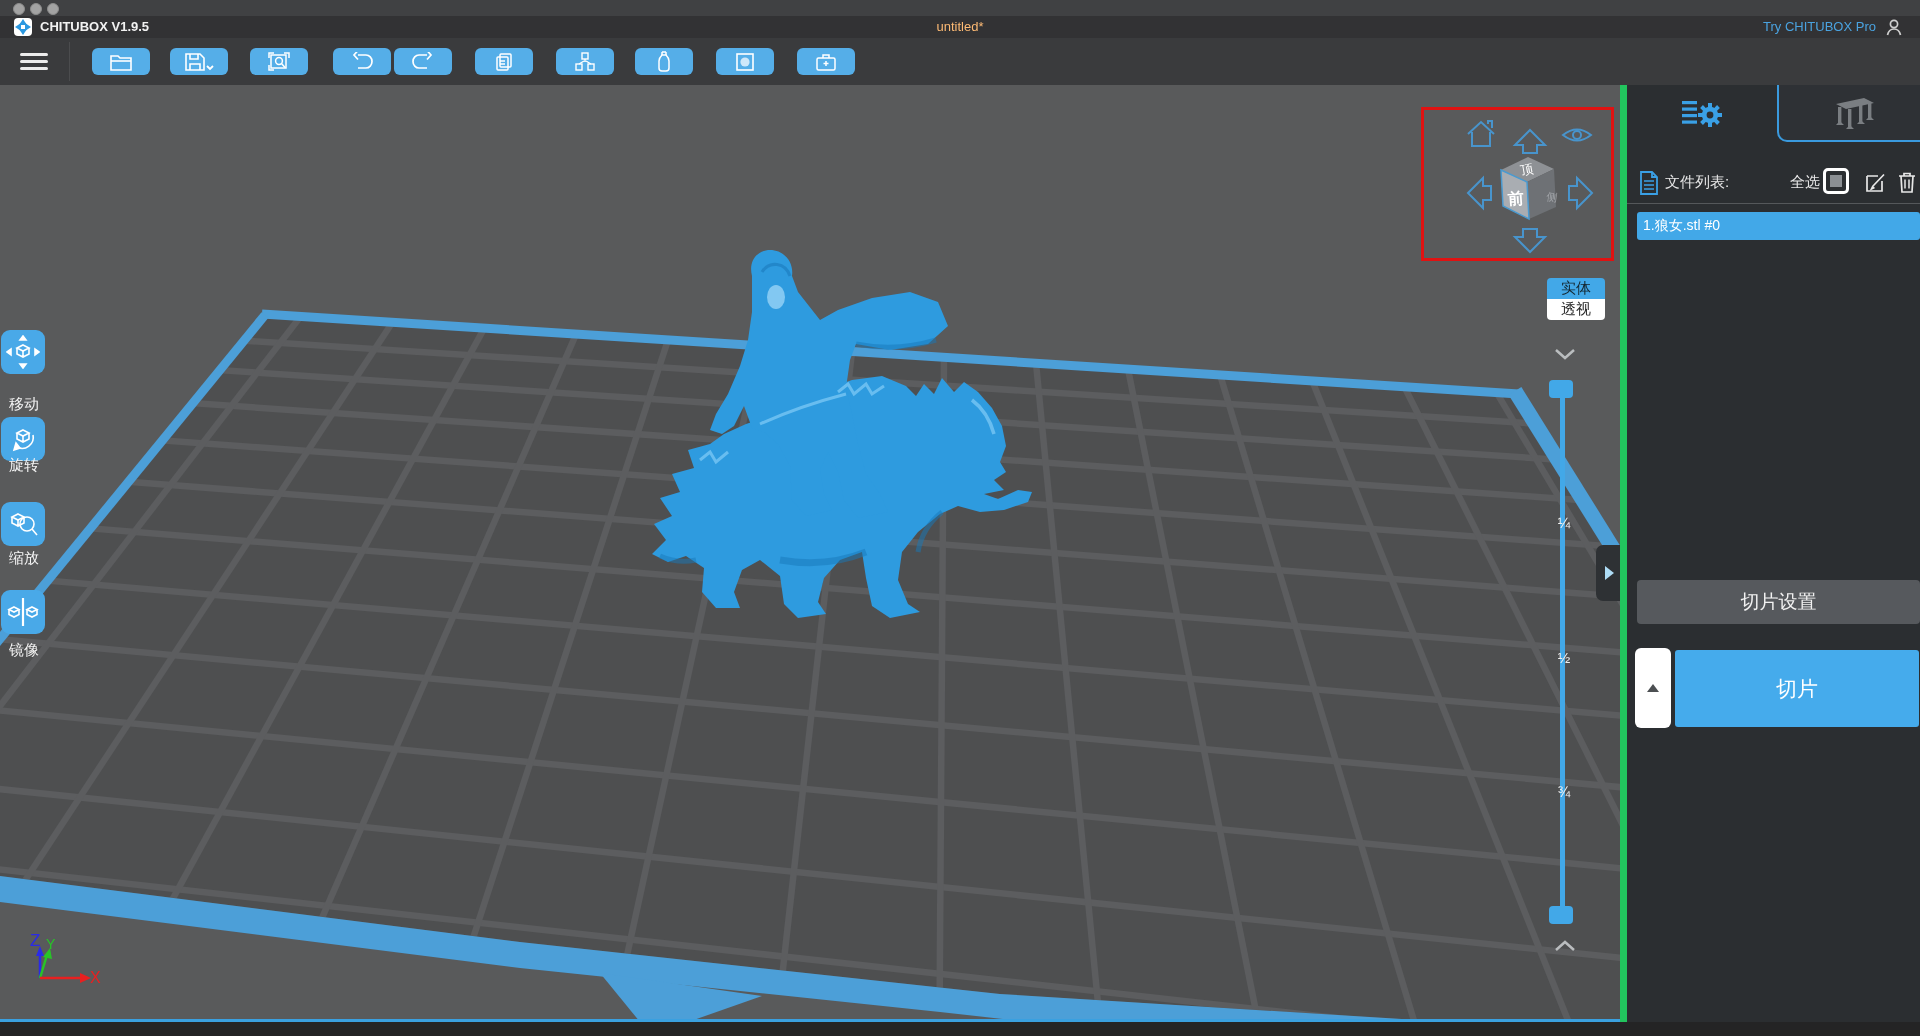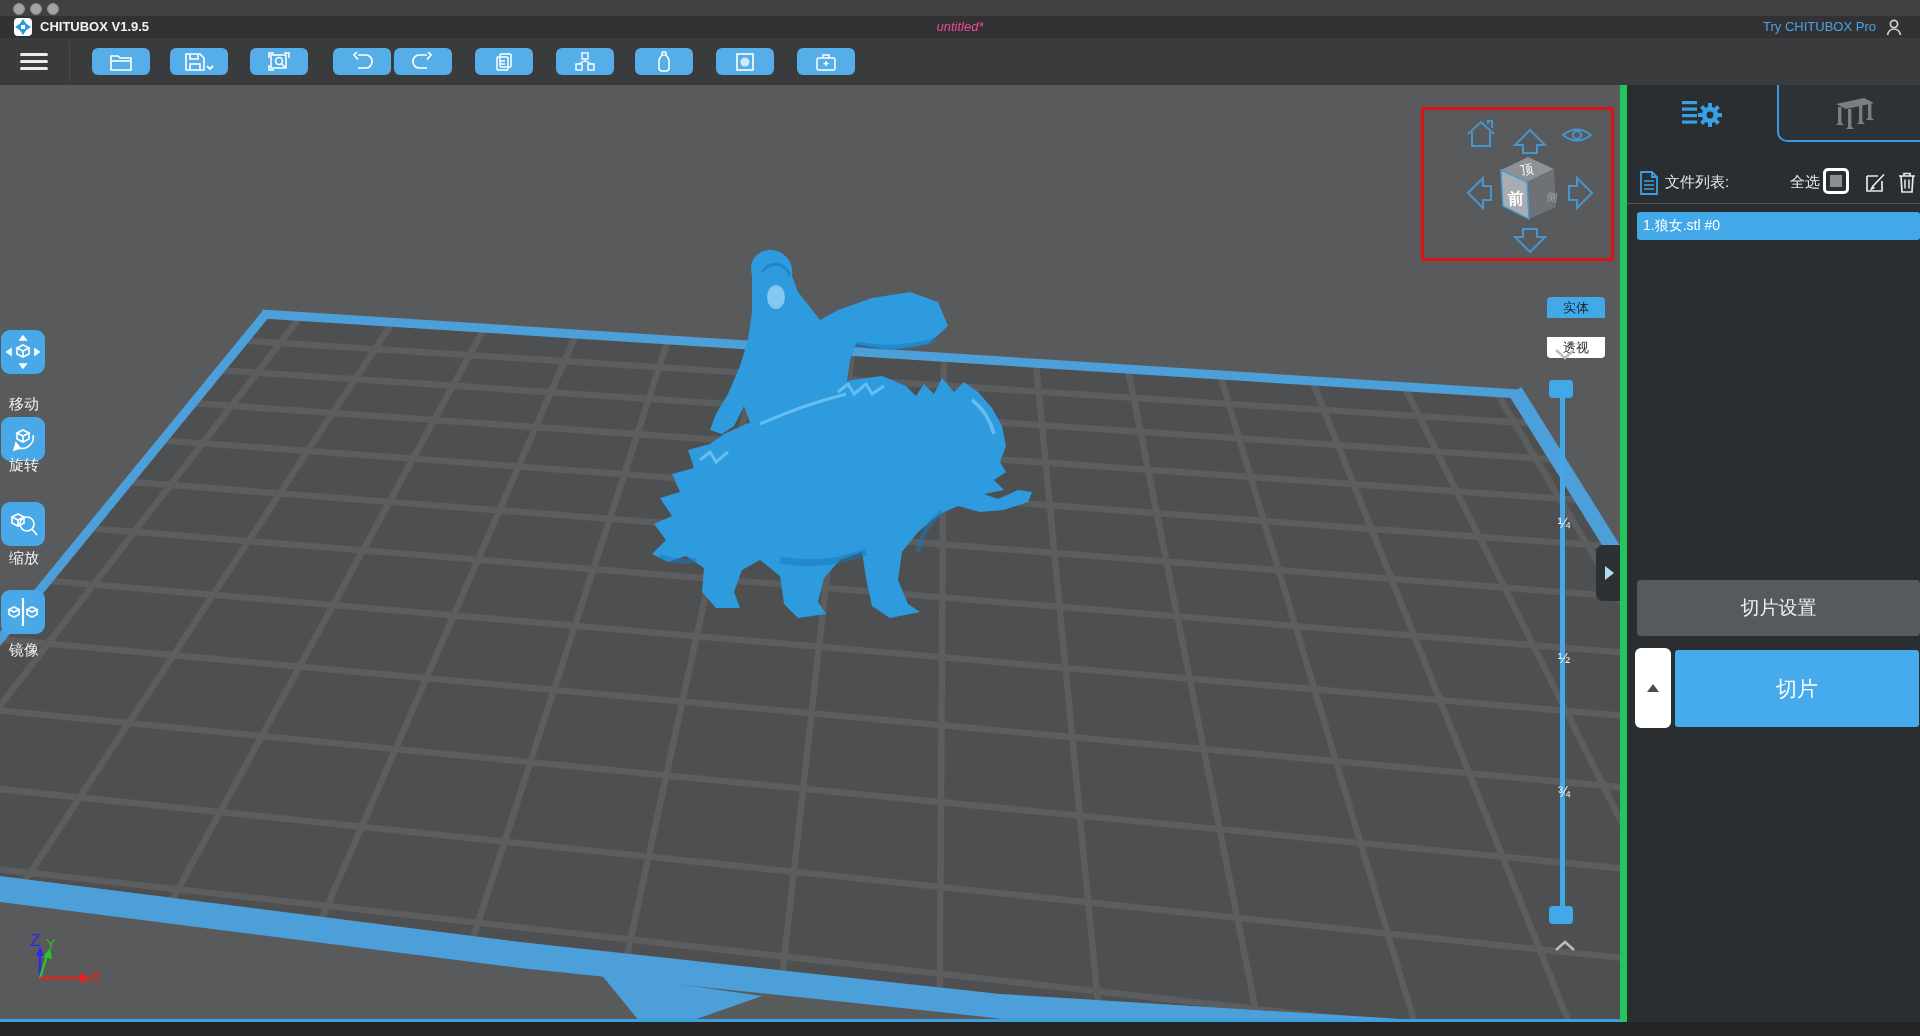--- a/index.html
+++ b/index.html
@@ -6,21 +6,21 @@
   #app{position:relative;width:1920px;height:1036px;overflow:hidden;
        font-family:"Liberation Sans",sans-serif;background:#595a5b;
        -webkit-font-smoothing:antialiased;}
   
   .mac-strip{position:absolute;left:0;top:0;width:1920px;height:16px;background:#404143;}
   .mac-dot{position:absolute;top:3px;width:10px;height:10px;border-radius:50%;
            background:#a3a3a3;border:1px solid #8c8c8c;}
   .titlebar{position:absolute;left:0;top:16px;width:1920px;height:22px;background:#323234;}
   .tb-logo{position:absolute;left:14px;top:2px;width:18px;height:18px;}
   .tb-app{position:absolute;left:40px;top:3px;color:#f2f2f2;font-size:13px;font-weight:bold;}
-  .tb-doc{position:absolute;left:0;right:0;top:3px;text-align:center;color:#ec4899;font-size:13px;font-style:italic;}
+  .tb-doc{position:absolute;left:0;right:0;top:3px;text-align:center;color:#fdba74;font-size:13px;}
   .tb-pro{position:absolute;right:44px;top:3px;color:#4aa3e0;font-size:13px;cursor:pointer;}
   .tb-user{position:absolute;right:16px;top:1px;width:20px;height:20px;}
   
   .toolbar{position:absolute;left:0;top:38px;width:1920px;height:47px;background:#3a3b3d;}
   .hamburger{position:absolute;left:20px;top:11px;width:28px;height:24px;cursor:pointer;}
   .hamburger span{display:block;height:3px;margin:4px 0;background:#ececec;border-radius:2px;}
   .tb-divider{position:absolute;left:69px;top:4px;width:1px;height:39px;background:#4b4c4e;}
   .tbtn{position:absolute;top:10px;width:58px;height:27px;background:#55aee8;border-radius:6px;
         display:flex;align-items:center;justify-content:center;cursor:pointer;}
   .tbtn svg{display:block;}
@@ -28,22 +28,22 @@
   .ltool{position:absolute;left:1px;width:44px;height:44px;background:#49a9e8;border-radius:9px;
          display:flex;align-items:center;justify-content:center;cursor:pointer;}
   .ltool-label{position:absolute;left:0;width:48px;text-align:center;color:#f5f5f5;font-size:15px;margin-top:17px;}
   
   #scene{position:absolute;left:0;top:85px;}
   
   .navbox{position:absolute;left:1421px;top:107px;width:193px;height:154px;
           border:3px solid #e01212;box-sizing:border-box;}
   
   .mode-toggle{position:absolute;left:1547px;top:278px;width:58px;}
-  .mode-btn{width:58px;height:21px;font-size:13px;display:flex;align-items:center;
-            justify-content:center;cursor:pointer;box-sizing:border-box;margin-top:19px;}
+  .mode-btn{width:58px;height:21px;font-size:15px;display:flex;align-items:center;
+            justify-content:center;cursor:pointer;box-sizing:border-box;}
   .mode-solid{background:#42a8e8;color:#14262f;border-radius:4px 4px 0 0;}
   .mode-persp{background:#ffffff;color:#2a2a2a;border-radius:0 0 4px 4px;}
   
   .chev{position:absolute;width:24px;height:12px;cursor:pointer;}
   .slider-track{position:absolute;left:1560px;top:386px;width:5px;height:530px;background:#42a8e8;cursor:pointer;}
   .slider-handle{position:absolute;width:24px;height:18px;background:#42a8e8;border-radius:4px;cursor:grab;}
   .frac{position:absolute;left:1551px;width:26px;text-align:center;color:#f0f0f0;font-size:15px;}
   .collapse-tab{position:absolute;left:1596px;top:545px;width:26px;height:56px;background:#2e3134;
                 border-radius:7px 0 0 7px;display:flex;align-items:center;justify-content:center;cursor:pointer;}
   
@@ -54,21 +54,21 @@
   .ptab1{left:0;width:150px;}
   .ptab2{left:150px;width:150px;border-left:2px solid #3a9ade;border-bottom:2px solid #3a9ade;
          border-bottom-left-radius:10px;background:#2e3135;}
   .phead{position:absolute;left:0;top:84px;width:300px;height:28px;color:#e8e8e8;font-size:15px;}
   .pdivider{position:absolute;left:0;top:118px;width:300px;height:1px;background:#55585b;}
   .filerow{position:absolute;left:10px;top:127px;width:283px;height:28px;background:#42a8e8;border-radius:3px;
            color:#ffffff;font-size:14px;display:flex;align-items:center;padding-left:6px;box-sizing:border-box;cursor:pointer;}
   .checkbox{position:absolute;left:196px;top:-1px;width:26px;height:26px;border:3px solid #ffffff;border-radius:5px;
             box-sizing:border-box;background:#2b2e31;cursor:pointer;display:flex;align-items:center;justify-content:center;}
   .checkbox .inner{width:12px;height:12px;background:#8b8f93;}
-  .btn-slice-settings{position:absolute;left:10px;top:495px;width:283px;height:56px;background:#56595d;border-radius:4px;
+  .btn-slice-settings{position:absolute;left:10px;top:495px;width:283px;height:44px;background:#56595d;border-radius:4px;
             color:#f2f2f2;font-size:19px;display:flex;align-items:center;justify-content:center;cursor:pointer;}
   .slice-expander{position:absolute;left:8px;top:563px;width:36px;height:80px;background:#ffffff;border-radius:6px;
             display:flex;align-items:center;justify-content:center;cursor:pointer;}
   .slice-expander .tri{width:0;height:0;border-left:6px solid transparent;border-right:6px solid transparent;
             border-bottom:8px solid #4c4f52;}
   .btn-slice{position:absolute;left:48px;top:565px;width:244px;height:77px;background:#45abec;border-radius:3px;
             color:#ffffff;font-size:21px;display:flex;align-items:center;justify-content:center;cursor:pointer;}
   
   .bottom-blue{position:absolute;left:0;top:1019px;width:1620px;height:3px;background:#3aa0e0;}
   .bottom-strip{position:absolute;left:0;top:1022px;width:1920px;height:14px;background:#242425;}

